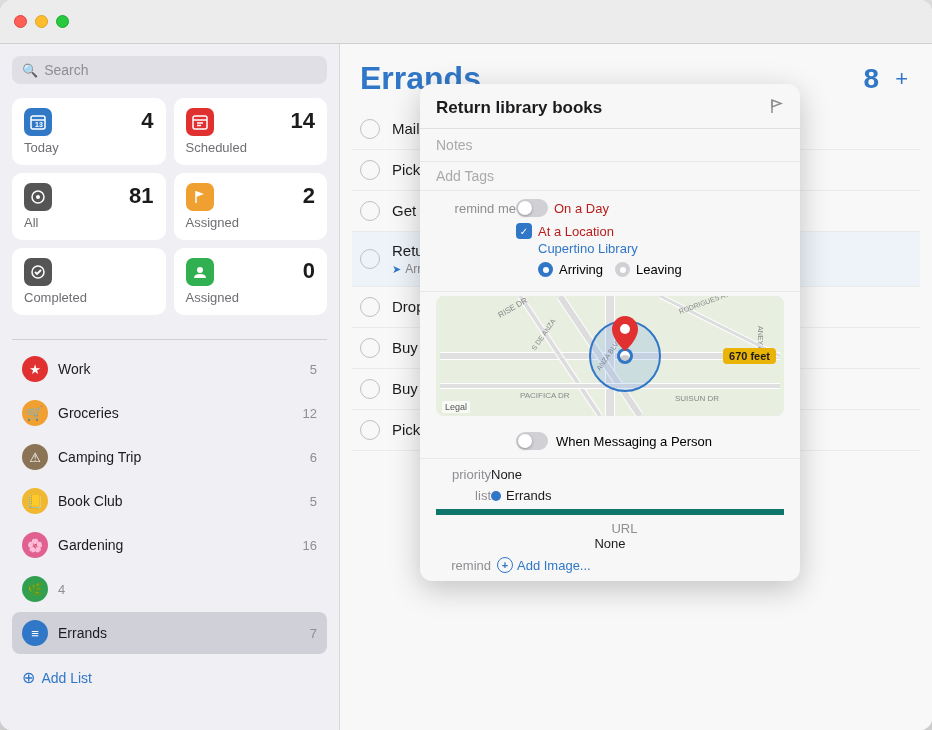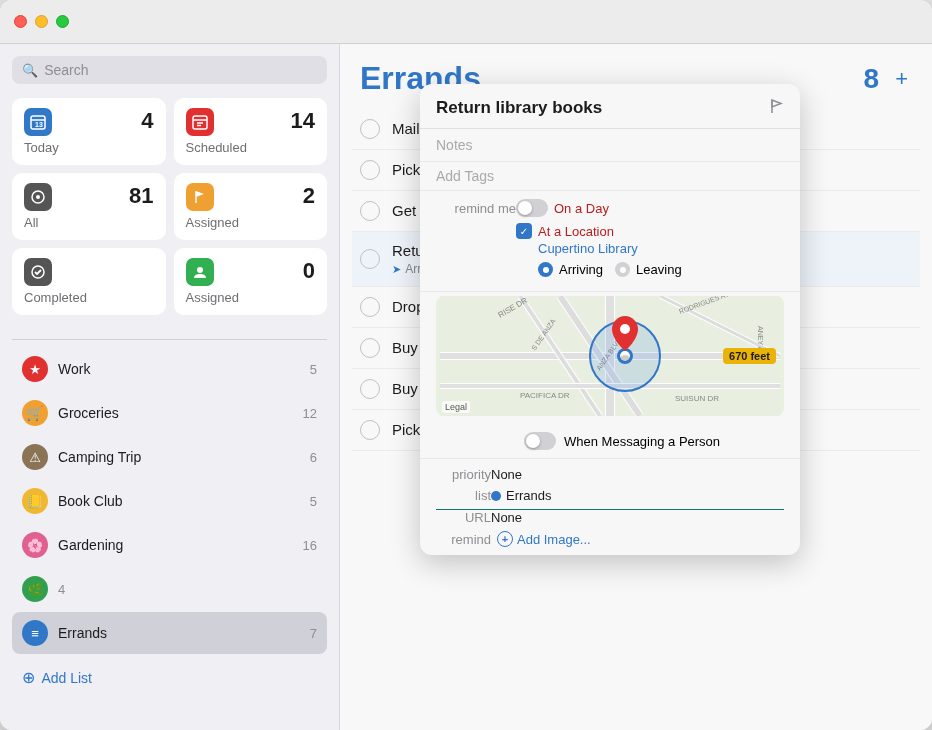--- a/index.html
+++ b/index.html
@@ -415,21 +415,21 @@
       padding: 2px 6px;
       border-radius: 4px;
       font-size: 11px;
       font-weight: 600;
       color: #1c1c1e;
     }
     .messaging-row {
       display: flex;
       align-items: center;
       gap: 8px;
-      padding: 8px 16px;
+      padding: 8px 8px;
       border-bottom: 1px solid #e8e8e8;
     }
     .detail-meta {
       padding: 8px 16px;
       display: flex;
       flex-direction: column;
       gap: 6px;
     }
     .meta-row {
       display: flex;
@@ -445,21 +445,23 @@
       font-size: 13px;
       color: #1c1c1e;
     }
     .list-dot {
       width: 10px;
       height: 10px;
       border-radius: 50%;
       background: #3177c8;
     }
     .url-row {
-      border-top: 1px solid #0f766e;
+      border-top: 6px solid #0f766e;
+      padding-top: 6px;
+      flex-direction: column;
     }
     .images-row {
       display: flex;
       align-items: center;
       gap: 6px;
     }
     .add-image-icon {
       width: 16px;
       height: 16px;
       border-radius: 50%;

